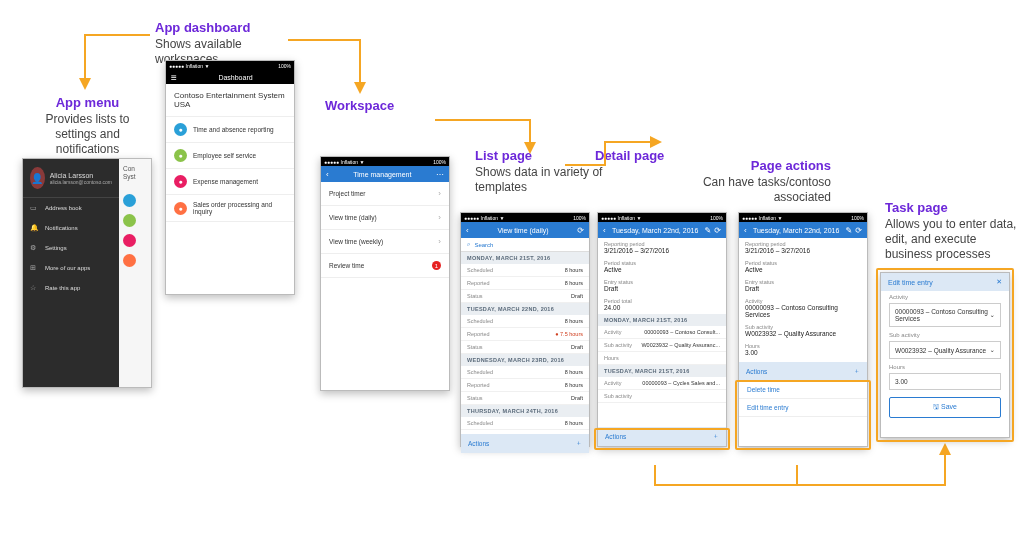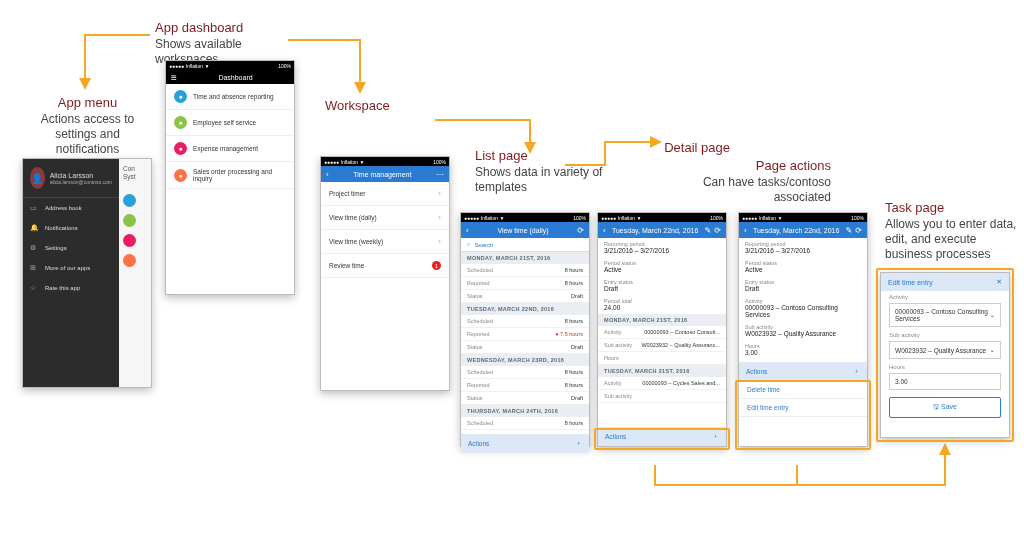--- a/index.html
+++ b/index.html
@@ -1,18 +1,18 @@
 <!DOCTYPE html>
 <html><head>
 <meta charset="utf-8">
 <style>
 *{box-sizing:border-box;margin:0;padding:0;font-family:"Segoe UI",Arial,sans-serif}
 body{background:#fff;width:1024px;height:536px;position:relative;overflow:hidden}
 .label{position:absolute;text-align:left}
-.label h3{font-size:13px;font-weight:400;color:#7f1d1d;margin-bottom:2px}
+.label h3{font-size:13px;font-weight:700;color:#6d28d9;margin-bottom:2px}
 .label p{font-size:12px;color:#444;line-height:1.25}
 .phone{position:absolute;width:130px;background:#fff;border:1px solid #bbb;box-shadow:0 3px 8px rgba(0,0,0,.25)}
 .statusbar{height:9px;background:#000;display:flex;align-items:center;justify-content:space-between;padding:0 3px;font-size:5px;color:#fff}
 .nav{height:14px;background:#000;display:flex;align-items:center;padding:0 5px;color:#fff;font-size:7px}
 .nav .ham{width:11px;font-size:10px}
 .nav .title{flex:1;text-align:center;font-size:7px}
 .bluehdr{height:16px;background:#2a7bd1;display:flex;align-items:center;color:#fff;font-size:7px;padding:0 5px;gap:3px}
 .bluehdr .fill{flex:1;text-align:center}
 .bluehdr .ic{font-size:8px}
 .company{padding:7px 8px;font-size:8px;color:#333;border-bottom:1px solid #eee}
@@ -39,34 +39,34 @@
 .formlbl{font-size:6px;color:#888;padding:3px 8px 1px}
 .formsel{margin:2px 8px;border:1px solid #ccc;padding:4px 5px;font-size:6.5px;color:#333;display:flex;justify-content:space-between;align-items:center}
 .formbtn{margin:7px 8px;border:1px solid #2a7bd1;color:#2a7bd1;text-align:center;padding:4px;font-size:7px;border-radius:2px}
 .taskhdr{background:#dce8f5;padding:5px 7px;font-size:7px;color:#2a7bd1;display:flex;justify-content:space-between;align-items:center}
 </style>
 </head>
 <body>
 
 <div class="label" style="left:35px;top:95px;width:105px;text-align:center">
   <h3>App menu</h3>
-    <p>Actions access to settings and notifications</p>
+    <p>Provides lists to settings and notifications</p>
 </div>
 <div class="label" style="left:155px;top:20px;width:140px">
   <h3>App dashboard</h3>
     <p>Shows available workspaces</p>
 </div>
 <div class="label" style="left:325px;top:98px;width:120px">
   <h3>Workspace</h3>
 </div>
 <div class="label" style="left:475px;top:148px;width:130px;text-align:left">
   <h3>List page</h3>
     <p>Shows data in variety of templates</p>
 </div>
-<div class="label" style="left:595px;top:140px;width:135px;text-align:right">
+<div class="label" style="left:595px;top:148px;width:135px;text-align:left">
   <h3>Detail page</h3>
 </div>
 <div class="label" style="left:696px;top:158px;width:135px;text-align:right">
   <h3>Page actions</h3>
     <p>Can have tasks/contoso associated</p>
 </div>
 <div class="label" style="left:885px;top:200px;width:140px;text-align:left">
   <h3>Task page</h3>
     <p>Allows you to enter data, edit, and execute business processes</p>
 </div>
@@ -130,20 +130,21 @@
 
 <div class="phone" style="left:165px;top:60px;height:235px">
   <div class="statusbar">
       <span>●●●●● Inflation ▼</span>
       <span>100%</span>
     </div>
   <div class="nav">
     <span class="ham">≡</span>
     <span class="title">Dashboard</span>
   </div>
+  <div class="company">Contoso Entertainment System USA</div>
   <div id="dash-items">
       <div class="dashrow">
         <span class="dot" style="background:#2aa0d8">●</span>
         <span>Time and absence reporting</span>
       </div>
       <div class="dashrow">
         <span class="dot" style="background:#8bc34a">●</span>
         <span>Employee self service</span>
       </div>
       <div class="dashrow">

